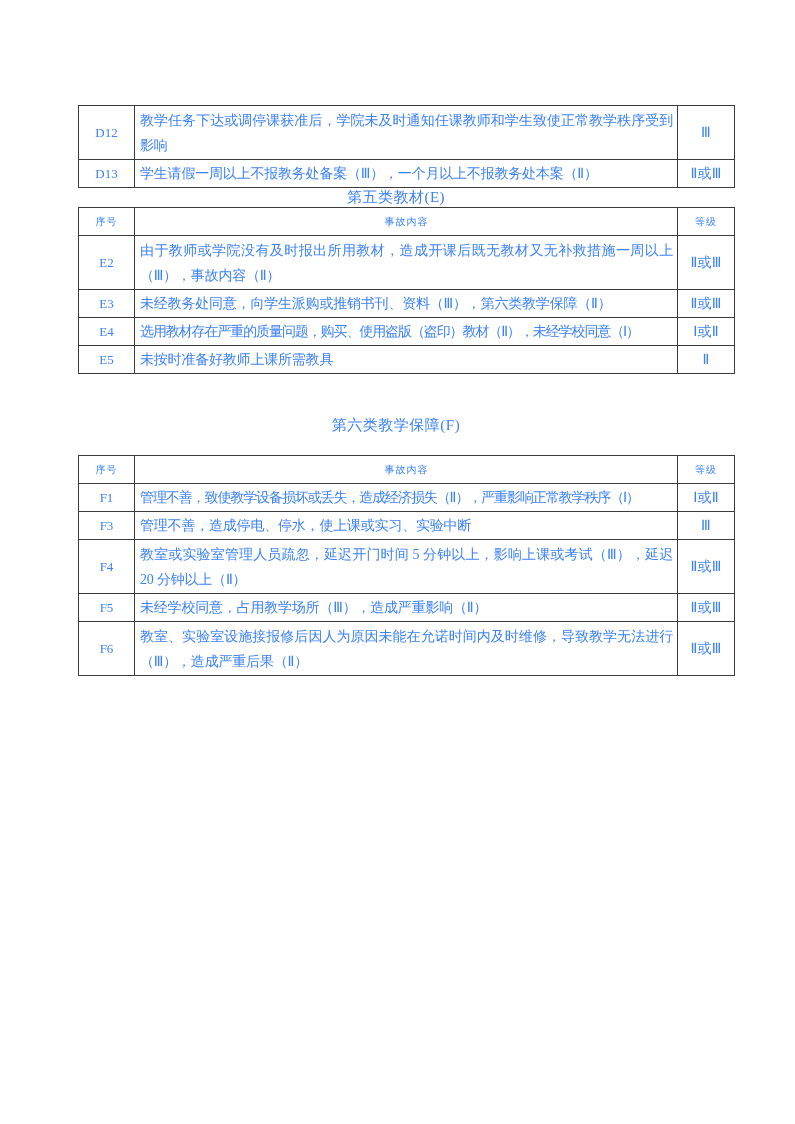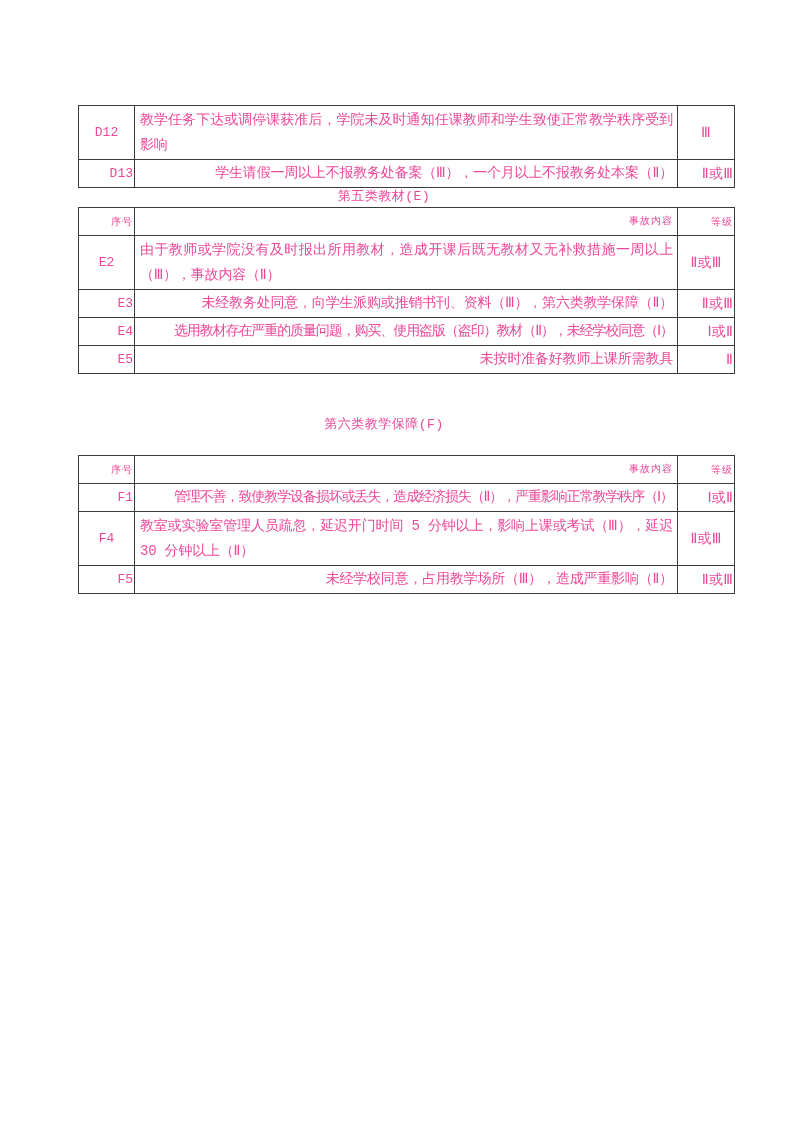--- a/index.html
+++ b/index.html
@@ -1,21 +1,21 @@
 <!DOCTYPE html>
 <html><head>
 <meta charset="utf-8">
 <style>
   html,body{margin:0;padding:0;background:#ffffff;}
   .page{
     position:relative;
     width:795px;height:892px;
     background:#ffffff;
-    font-family:Liberation Mono, monospace;
-    color:#ec4899;
+    font-family:Liberation Serif, serif;
+    color:#3b82f6;
     overflow:hidden;
   }
   .doc-table{
     position:absolute;
     border-collapse:collapse;
     table-layout:fixed;
     width:640px;
     left:78px;
   }
   .doc-table td,.doc-table th{
@@ -29,28 +29,28 @@
     width:533px;
     font-size:14px;
     letter-spacing:-0.2px;
     text-align:justify;
     padding:0 4px 0 5px;
     line-height:25px;
     margin-left:40px;
   }
   .c-content.tight{letter-spacing:-1.1px;}
   .c-grade{width:54px;text-align:center;font-size:14px;letter-spacing:0.2px;}
-  tr.h1 td,tr.h1 th{height:25px;text-align:right;}
+  tr.h1 td,tr.h1 th{height:25px;}
   tr.h2 td{height:51px;}
   .col-head{font-size:10px;text-align:center;letter-spacing:1px;}
   .section-heading{
     position:absolute;
-    left:64px;width:640px;
+    left:76px;width:640px;
     text-align:center;
-    font-size:13px;
+    font-size:15px;
     line-height:20px;
     letter-spacing:0.5px;
   }
   .page-number{
     position:absolute;
     left:96px;top:1030px;
     font-size:15px;
     margin-top:27px;
   }
   #t-d{top:105px;}
@@ -118,28 +118,38 @@
       <tr class="h1">
         <th class="c-id col-head">序号</th>
         <th class="c-content col-head">事故内容</th>
         <th class="c-grade col-head">等级</th>
       </tr>
       <tr class="h1">
         <td class="c-id">F1</td>
         <td class="c-content tight">管理不善，致使教学设备损坏或丢失，造成经济损失（Ⅱ），严重影响正常教学秩序（Ⅰ）</td>
         <td class="c-grade">Ⅰ或Ⅱ</td>
       </tr>
+      <tr class="h1">
+        <td class="c-id">F3</td>
+        <td class="c-content">管理不善，造成停电、停水，使上课或实习、实验中断</td>
+        <td class="c-grade">Ⅲ</td>
+      </tr>
       <tr class="h2">
         <td class="c-id">F4</td>
-        <td class="c-content">教室或实验室管理人员疏忽，延迟开门时间 5 分钟以上，影响上课或考试（Ⅲ），延迟 30 分钟以上（Ⅱ）</td>
+        <td class="c-content">教室或实验室管理人员疏忽，延迟开门时间 5 分钟以上，影响上课或考试（Ⅲ），延迟 20 分钟以上（Ⅱ）</td>
         <td class="c-grade">Ⅱ或Ⅲ</td>
       </tr>
       <tr class="h1">
         <td class="c-id">F5</td>
         <td class="c-content">未经学校同意，占用教学场所（Ⅲ），造成严重影响（Ⅱ）</td>
+        <td class="c-grade">Ⅱ或Ⅲ</td>
+      </tr>
+      <tr class="h2">
+        <td class="c-id">F6</td>
+        <td class="c-content">教室、实验室设施接报修后因人为原因未能在允诺时间内及时维修，导致教学无法进行（Ⅲ），造成严重后果（Ⅱ）</td>
         <td class="c-grade">Ⅱ或Ⅲ</td>
       </tr>
     </tbody>
   </table>
 
   <div class="page-number">116</div>
 
 </div>
 
 </body></html>

